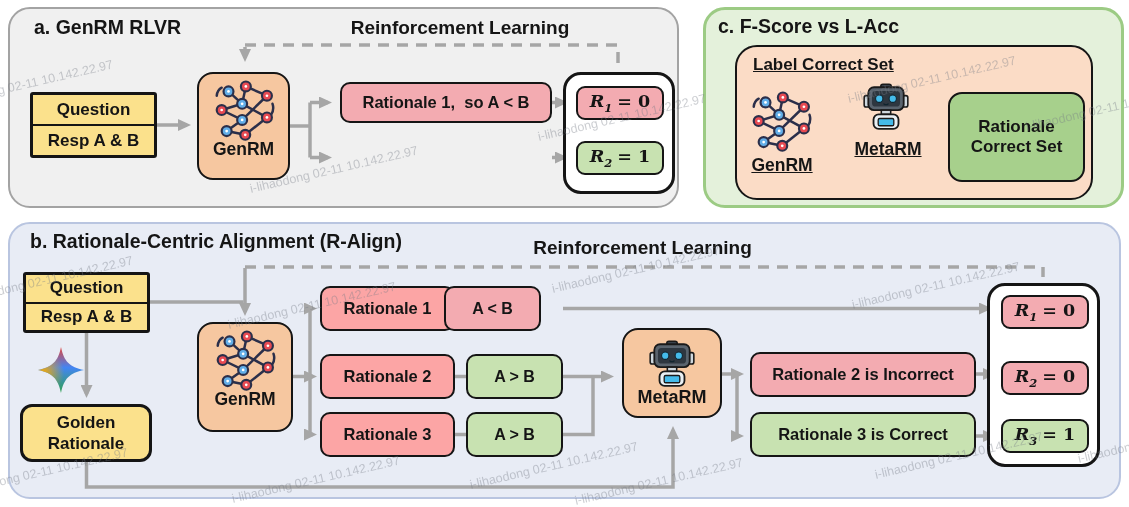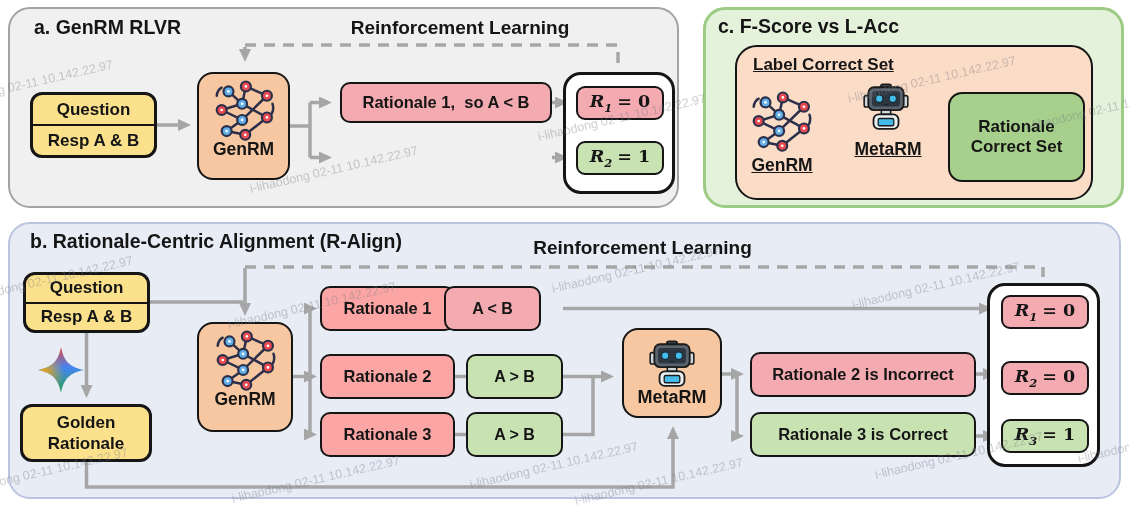--- a/index.html
+++ b/index.html
@@ -21,21 +21,21 @@
          display:flex; align-items:center; justify-content:center; text-align:center;
          font-weight:bold; z-index:2; }
   .lbl { font-weight:bold; white-space:pre-wrap; }
   .yellow { background:#fbe18c; }
   .pink   { background:#f3abb1; }
   .green  { background:#c8e2b1; }
   .gray   { background:#fca5a5; }
   .peach  { background:#f6c7a0; }
   .white  { background:#ffffff; }
 
-  .qbox { flex-direction:column; padding:0; border-radius:12px; border-width:3px; }
+  .qbox { flex-direction:column; padding:0; border-radius:3px; border-width:3px; }
   .qbox .cell { flex:1; width:100%; display:flex; align-items:center; justify-content:center; font-size:17px; }
   .qbox .cell.bottom { border-top:2.5px solid #151515; }
 
   .modelbox { flex-direction:column; border-radius:16px; justify-content:flex-start; padding-top:5px; }
   .modelbox .mlabel { font-size:17.5px; margin-top:-2px; }
 
   .ratlbl { font-size:16.5px; }
   .verlbl { font-size:16px; }
 
   .rcontainer { border-radius:18px; border-width:3px; }

